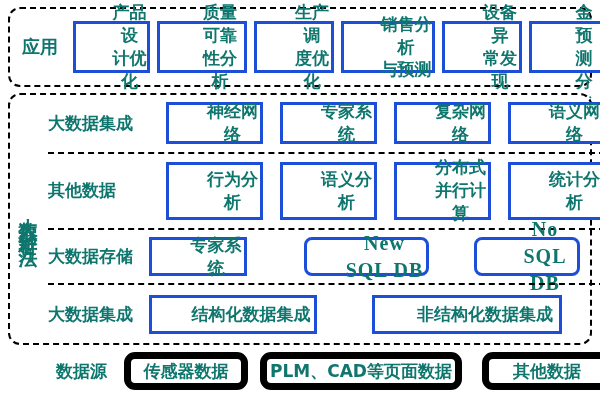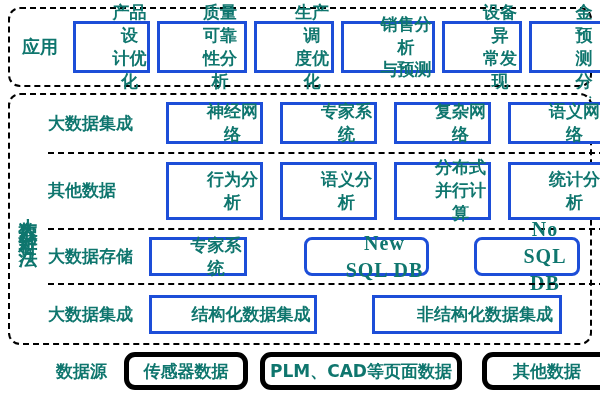--- a/index.html
+++ b/index.html
@@ -74,21 +74,21 @@
   .en { font-family: Liberation Serif, serif; font-size: 20px; letter-spacing: 1px; border-radius: 8px; }
   
   .sec-src {
     position: absolute;
     left: 24px; top: 348px; width: 584px; height: 46px;
     display: flex; align-items: center;
     padding-left: 32px; box-sizing: border-box;
   }
   .src-label { flex: none; font-size: 17px; width: 66px; }
   .rbox {
-    border: 5px solid #000000; border-radius: 11px;
+    border: 7px solid #000000; border-radius: 11px;
     box-sizing: border-box;
     height: 38px;
     display: flex; align-items: center; justify-content: center;
     font-size: 17px; background: #fff; flex: none;
   }
   .rbox-sensor { width: 124px; margin-left: 2px; }
   .rbox-plm    { width: 202px; margin-left: 12px; }
   .rbox-other  { width: 130px; margin-left: 20px; }
 </style>
 </head>

